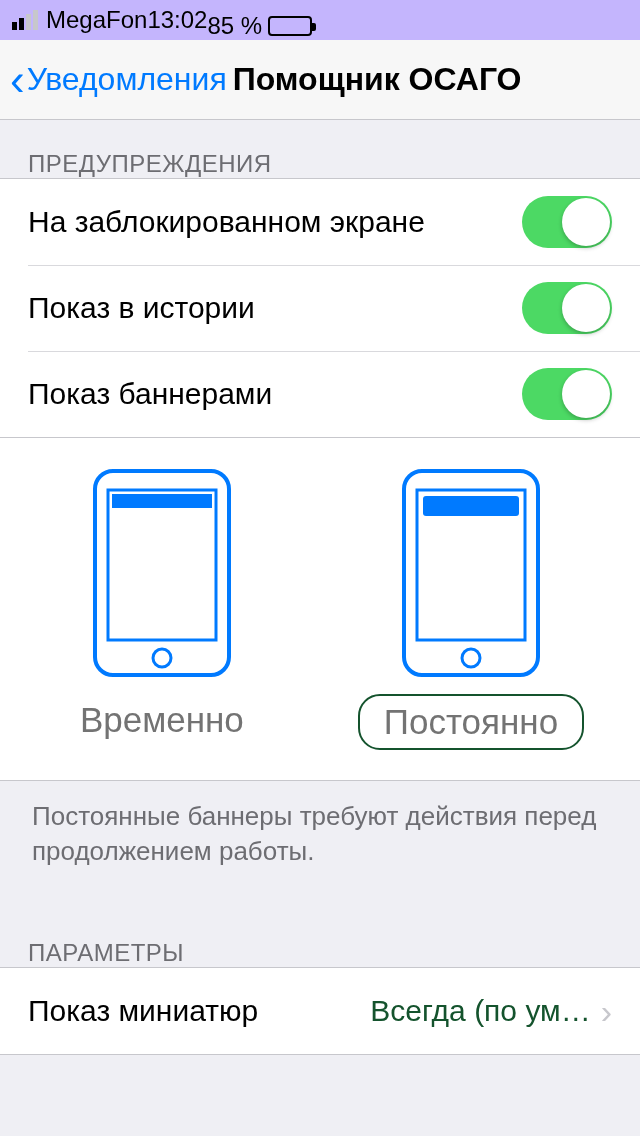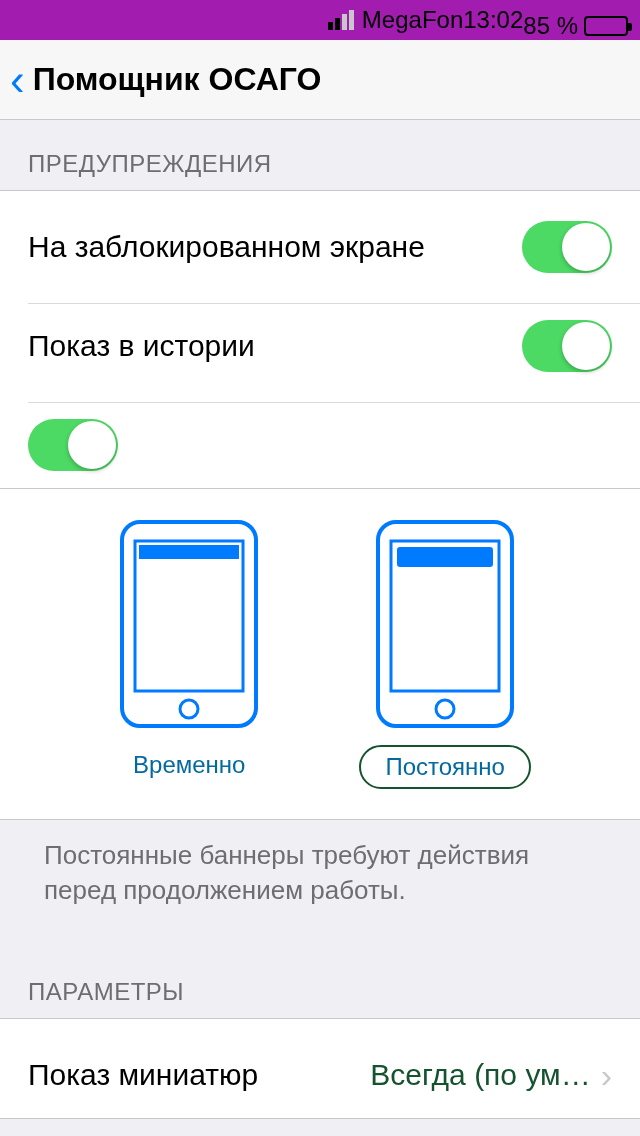--- a/index.html
+++ b/index.html
@@ -1,49 +1,49 @@
 <!DOCTYPE html>
 <html><head>
 <meta charset="utf-8">
 <style>
   * { box-sizing: border-box; margin: 0; padding: 0; }
   html, body { width: 640px; height: 1136px; font-family: -apple-system, "Helvetica Neue", Arial, sans-serif; background: #efeff4; color: #000; }
-  .status-bar { height: 40px; display: flex; align-items: center; justify-content: flex-end; padding: 0 12px; font-size: 24px; background: #a21caf; }
+  .status-bar { height: 40px; display: flex; align-items: center; justify-content: flex-start; padding: 0 12px; font-size: 24px; background: #c4b5fd; }
   .status-left { display: flex; align-items: center; gap: 8px; }
   .status-right { display: flex; align-items: center; gap: 6px; margin-top: 12px; }
   .signal { display: flex; align-items: flex-end; gap: 2px; }
   .signal span { width: 5px; background: #c7c7cc; display: inline-block; }
   .signal span.on { background: #000; }
   .signal span:nth-child(1){height:8px;} .signal span:nth-child(2){height:12px;}
   .signal span:nth-child(3){height:16px;} .signal span:nth-child(4){height:20px;}
   .battery { width: 44px; height: 20px; border: 2px solid #000; border-radius: 4px; position: relative; display:inline-block;}
   .battery::after { content:""; position:absolute; right:-6px; top:5px; width:4px; height:8px; background:#000; border-radius:0 2px 2px 0;}
   .battery .fill { background:#000; height:100%; width:85%; }
 
   .nav-bar { height: 80px; display:flex; align-items:center; background:#f7f7f7; border-bottom:1px solid #c7c7cc; padding: 0 10px;}
   .back { display:flex; align-items:center; color:#007aff; font-size:32px; cursor:pointer;}
   .back-chevron { font-size:44px; line-height:1; margin-right:2px; font-weight:300;}
   .title { font-size:32px; font-weight:600; margin-left:6px; white-space:nowrap;}
 
-  .section-header { padding: 30px 28px 12px; font-size:24px; color:#6d6d72; letter-spacing:0.5px;}
+  .section-header { padding: 30px 28px 0; font-size:24px; color:#6d6d72; letter-spacing:0.5px;}
   .group { background:#fff; }
-  .row { display:flex; align-items:center; justify-content:space-between; padding: 0 28px; min-height: 86px; font-size:30px; position:relative;margin-top:13px;}
+  .row { display:flex; align-items:center; justify-content:space-between; padding: 0 28px; min-height: 86px; font-size:30px; position:relative;}
   .row + .row::before { content:""; position:absolute; top:0; left:28px; right:0; height:1px; background:#d9d9dd;}
   .group { border-top:1px solid #c7c7cc; border-bottom:1px solid #c7c7cc; }
 
   .switch { width:90px; height:52px; border-radius:26px; background:#4cd964; position:relative; cursor:pointer;}
   .switch .knob { position:absolute; top:2px; right:2px; width:48px; height:48px; border-radius:50%; background:#fff; box-shadow:0 2px 4px rgba(0,0,0,0.25);}
 
   .banner-styles { background:#fff; padding: 30px 0 30px; border-bottom:1px solid #c7c7cc; }
   .phone-row { display:flex; justify-content:center; gap: 90px; }
   .phone-option { display:flex; flex-direction:column; align-items:center; gap:16px; cursor:pointer;}
-  .phone-label { font-size:24px; color:#0369a1; padding:6px 24px; border-radius:22px; }
+  .phone-label { font-size:35px; color:#737373; padding:6px 24px; border-radius:22px; }
   .phone-label.selected { border:2px solid #14532d; }
 
-  .footer-text { padding: 18px 44px 40px; font-size:26px; color:#6d6d72; line-height:1.35;}
+  .footer-text { padding: 18px 32px 40px; font-size:26px; color:#6d6d72; line-height:1.35;}
 
   .value-row .detail { color:#14532d; font-size:30px; white-space:nowrap; overflow:hidden; text-overflow:ellipsis; max-width:300px; margin-left:auto; margin-right:10px;}
   .chevron-right { color:#c7c7cc; font-size:34px; }
 
   svg.phone { display:block; }
 </style>
 </head>
 <body>
 
 <div class="status-bar">
@@ -59,39 +59,41 @@
   <span>13:02</span>
   <div class="status-right">
     <span>85 %</span>
     <span class="battery"><span class="fill"></span></span>
   </div>
 </div>
 
 <div class="nav-bar">
   <div class="back">
     <span class="back-chevron">‹</span>
+    <span>Уведомления</span>
   </div>
   <div class="title">Помощник ОСАГО</div>
 </div>
 
 <div class="section-header">ПРЕДУПРЕЖДЕНИЯ</div>
 <div class="group">
   <div class="row">
     <span>На заблокированном экране</span>
     <div class="switch">
         <div class="knob"></div>
       </div>
   </div>
   <div class="row">
     <span>Показ в истории</span>
     <div class="switch">
         <div class="knob"></div>
       </div>
   </div>
   <div class="row">
+    <span>Показ баннерами</span>
     <div class="switch">
         <div class="knob"></div>
       </div>
   </div>
 </div>
 
 <div class="banner-styles">
   <div class="phone-row">
     <div class="phone-option">
       <svg class="phone" width="140" height="210" viewBox="0 0 140 210">

